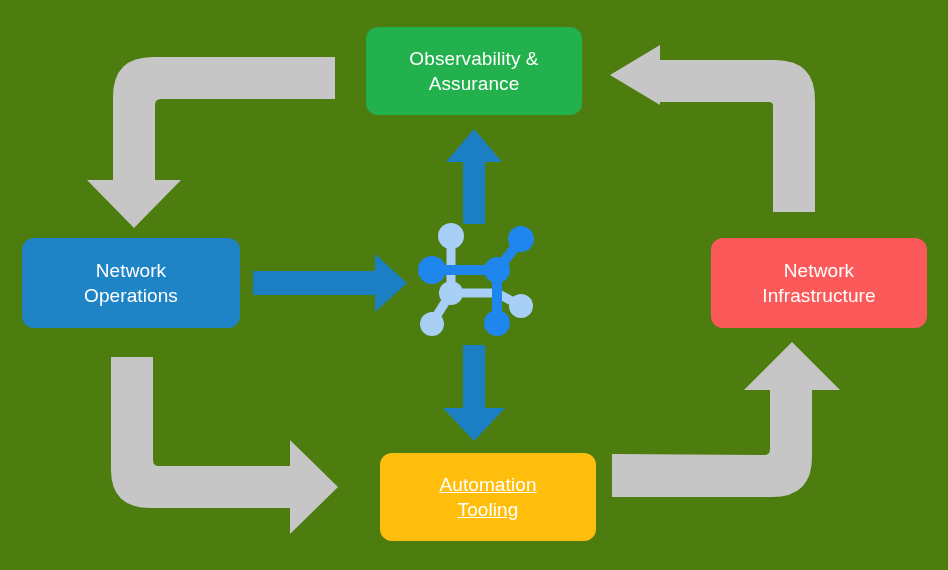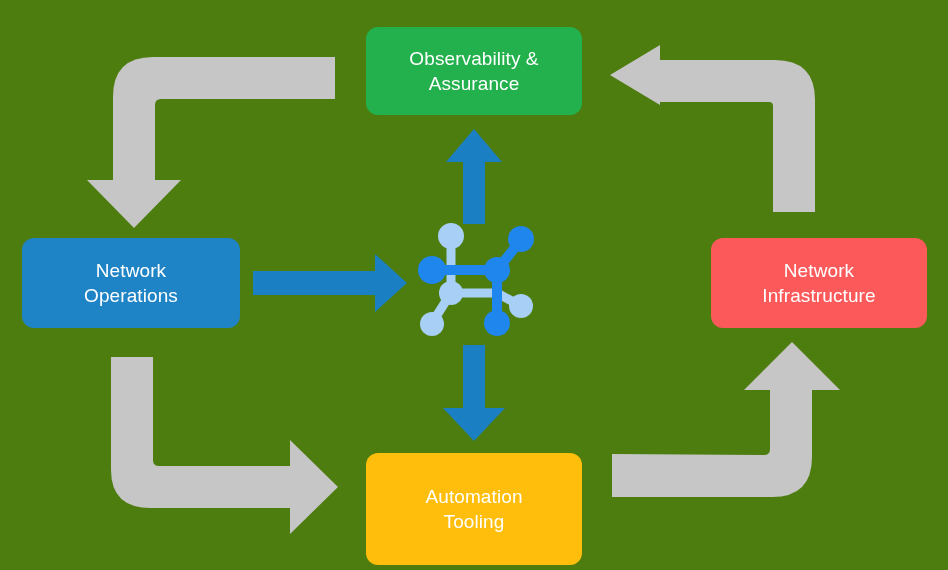--- a/index.html
+++ b/index.html
@@ -55,24 +55,25 @@
     width: 218px;
     height: 90px;
   }
   #box-infrastructure {
     left: 711px;
     top: 238px;
     width: 216px;
     height: 90px;
   }
   #box-automation {
-    left: 366px;
+    left: 380px;
     top: 453px;
     width: 216px;
-    height: 112px;
+    height: 88px;
+    text-decoration: underline;
   }
 </style>
 </head>
 <body>
 
 <div id="canvas">
 
   <svg id="vector-layer" viewBox="0 0 948 570" xmlns="http://www.w3.org/2000/svg">
 
     <g>

